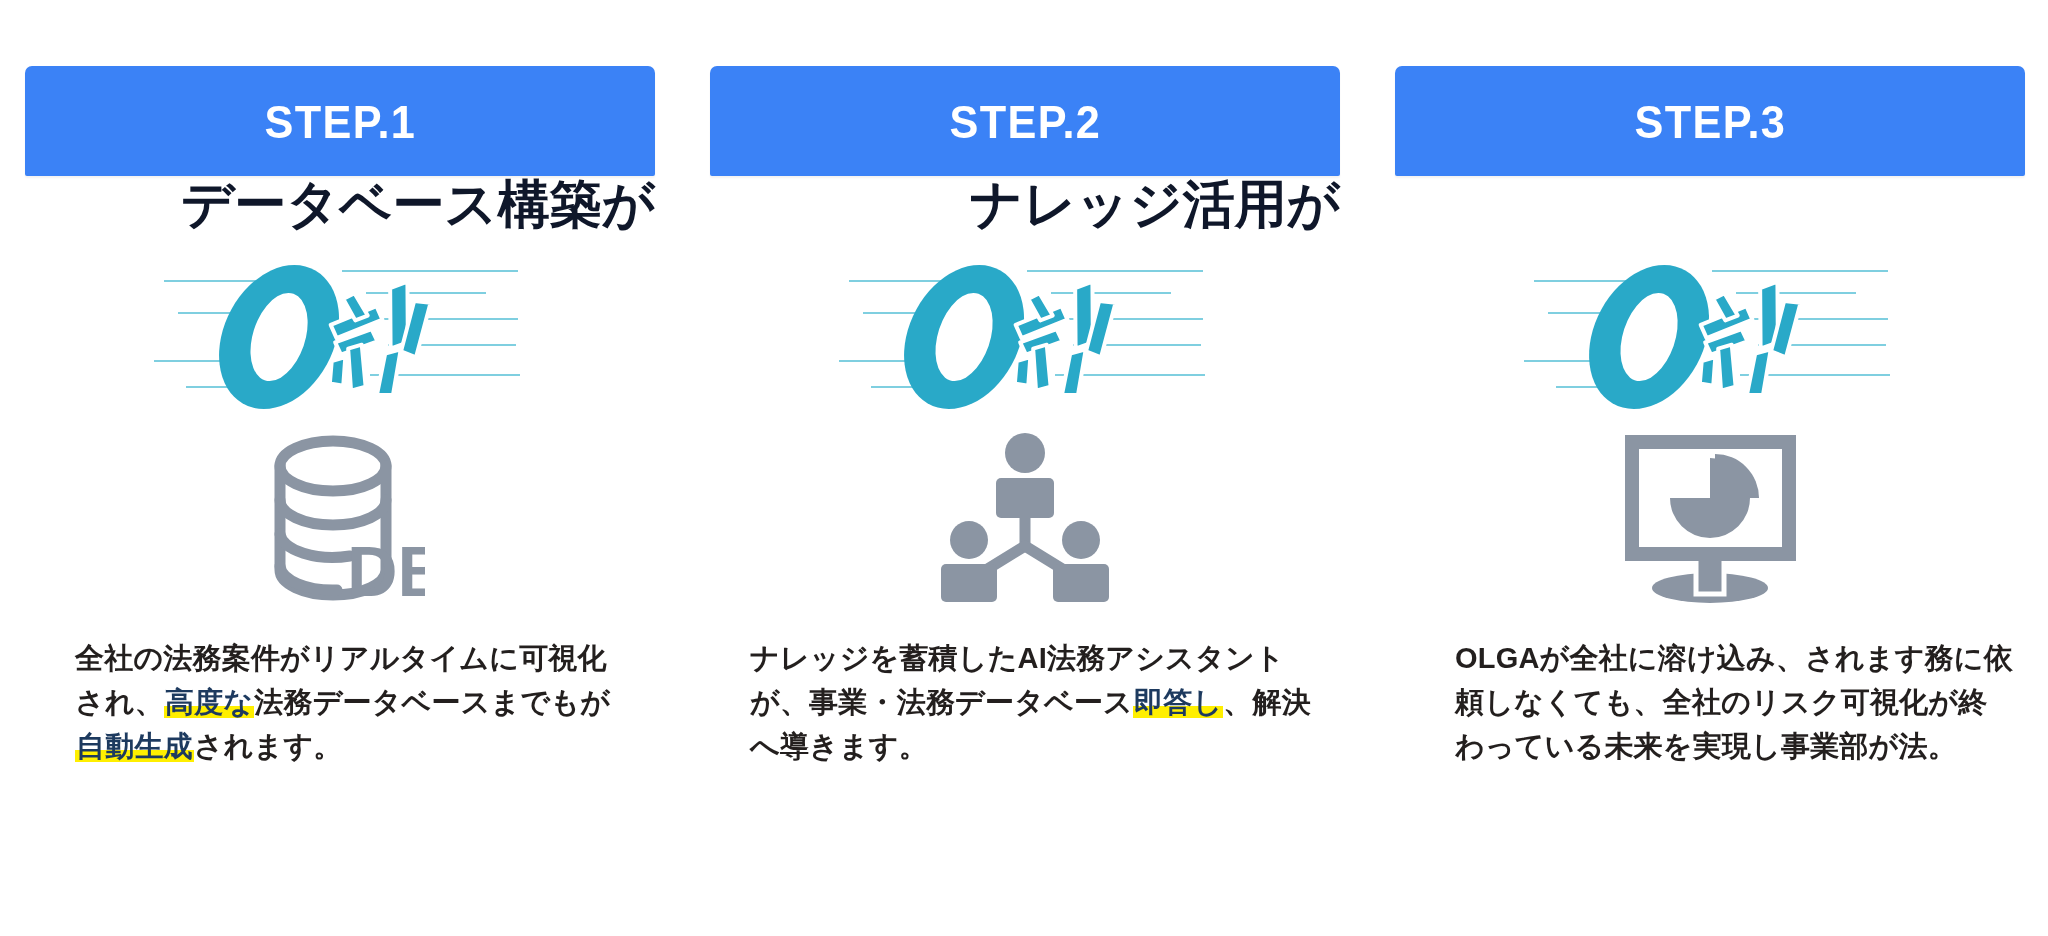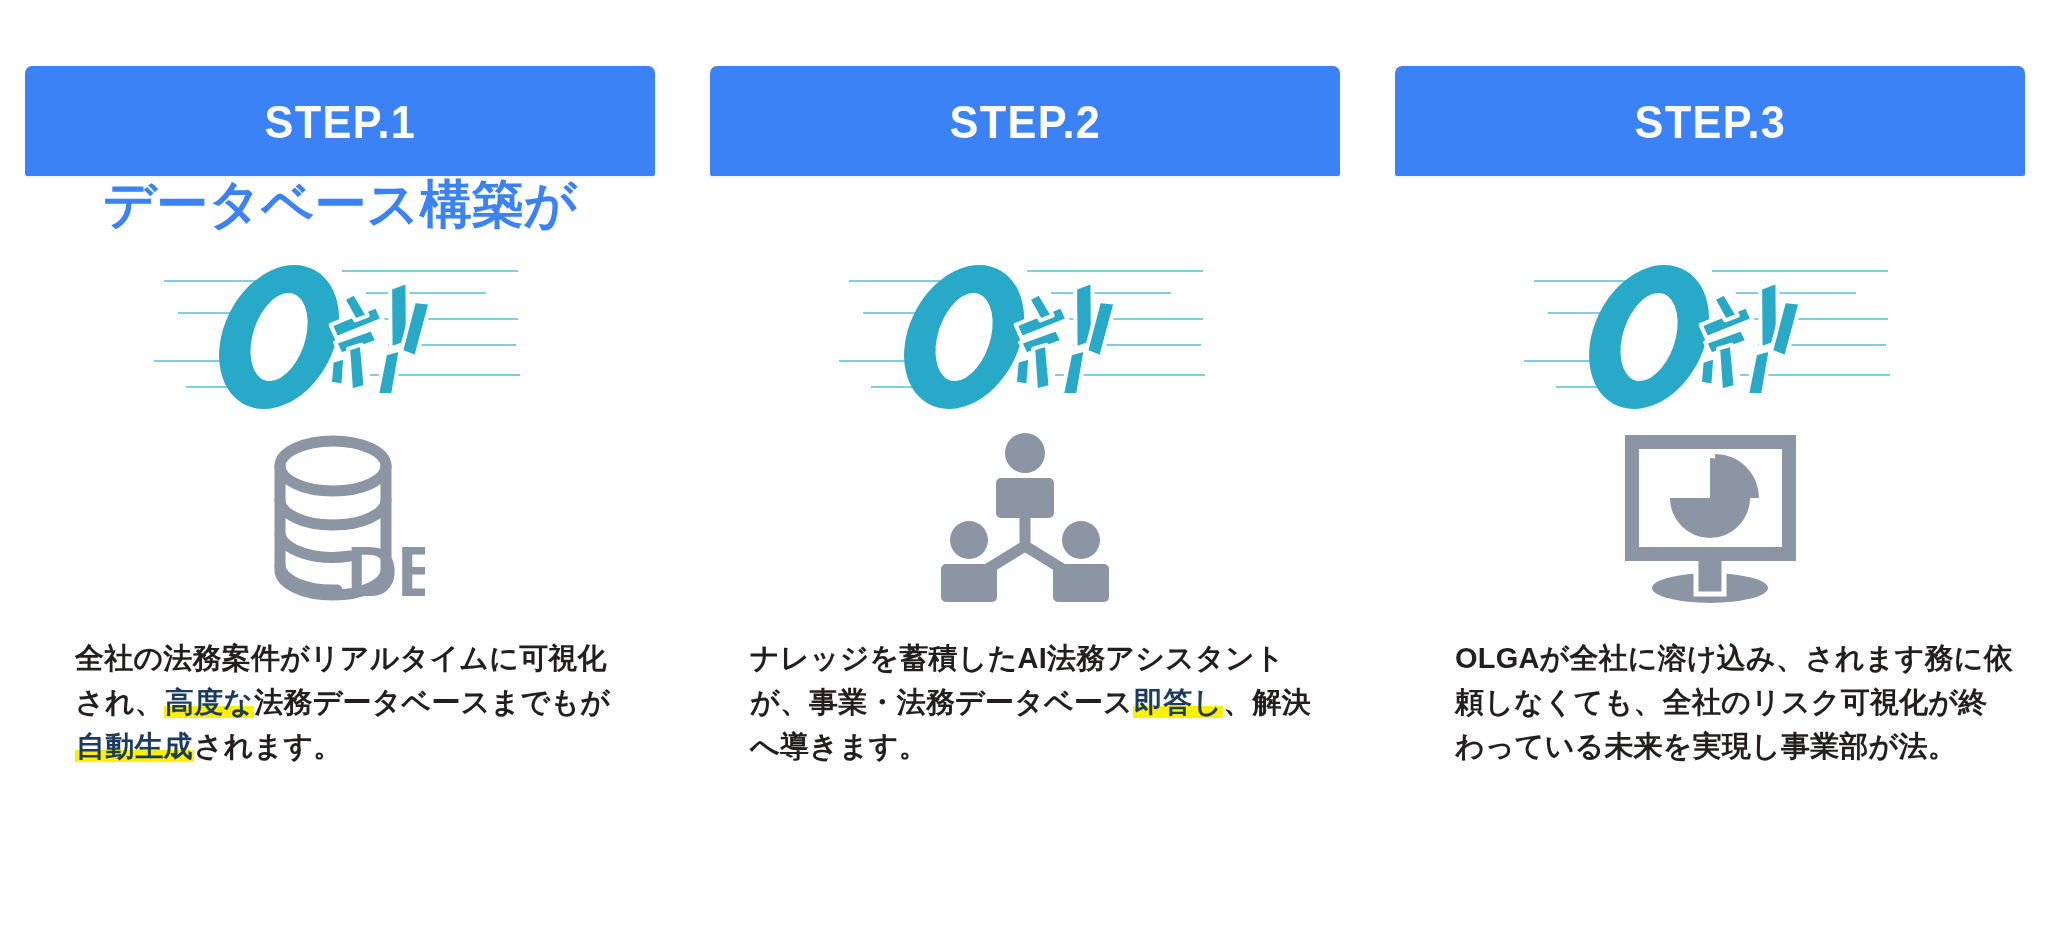--- a/index.html
+++ b/index.html
@@ -27,21 +27,21 @@
   .step-bar-label{
     color:#ffffff;font-size:47px;font-weight:700;
     letter-spacing:1.5px;line-height:1;
     transform:scaleX(.92);
     font-family:"Liberation Sans","DejaVu Sans",sans-serif;
   }
 
   
   .headline{
     position:absolute;top:175px;left:0;width:630px;
-    text-align:center;color:#3b82f6;
+    text-align:right;color:#0f172a;
     font-size:52px;font-weight:700;line-height:1.12;
     letter-spacing:0px;white-space:nowrap;
   }
   .col-3 .headline{font-size:50px;letter-spacing:-1px;}
 
   
   .zero-wrap{
     position:absolute;top:262px;left:0;width:630px;height:150px;
   }
   .zero-stage{position:absolute;left:50%;top:0;width:340px;height:150px;margin-left:-170px;}
@@ -131,20 +131,21 @@
       <span>全社の法務案件がリアルタイムに</span><span>可視化され、</span><span class="hl">高度な</span><span>法務データベース</span><span>までもが</span><span class="hl">自動生成</span><span>されます。</span>
     </div>
   </div>
 
   <div class="col col-2">
 
     <div class="step-bar">
       <span class="step-bar-label">STEP.2</span>
     </div>
 
+    <div class="headline">ナレッジ活用が</div>
 
     <div class="zero-wrap">
       <div class="zero-stage">
         <div class="speed-line" style="left:-6px;top:18px;width:140px;"></div>
         <div class="speed-line" style="left:172px;top:8px;width:176px;"></div>
         <div class="speed-line" style="left:196px;top:30px;width:120px;"></div>
         <div class="speed-line" style="left:8px;top:50px;width:90px;"></div>
         <div class="speed-line" style="left:188px;top:56px;width:160px;"></div>
         <div class="speed-line" style="left:60px;top:72px;width:86px;"></div>
         <div class="speed-line" style="left:218px;top:82px;width:128px;"></div>

